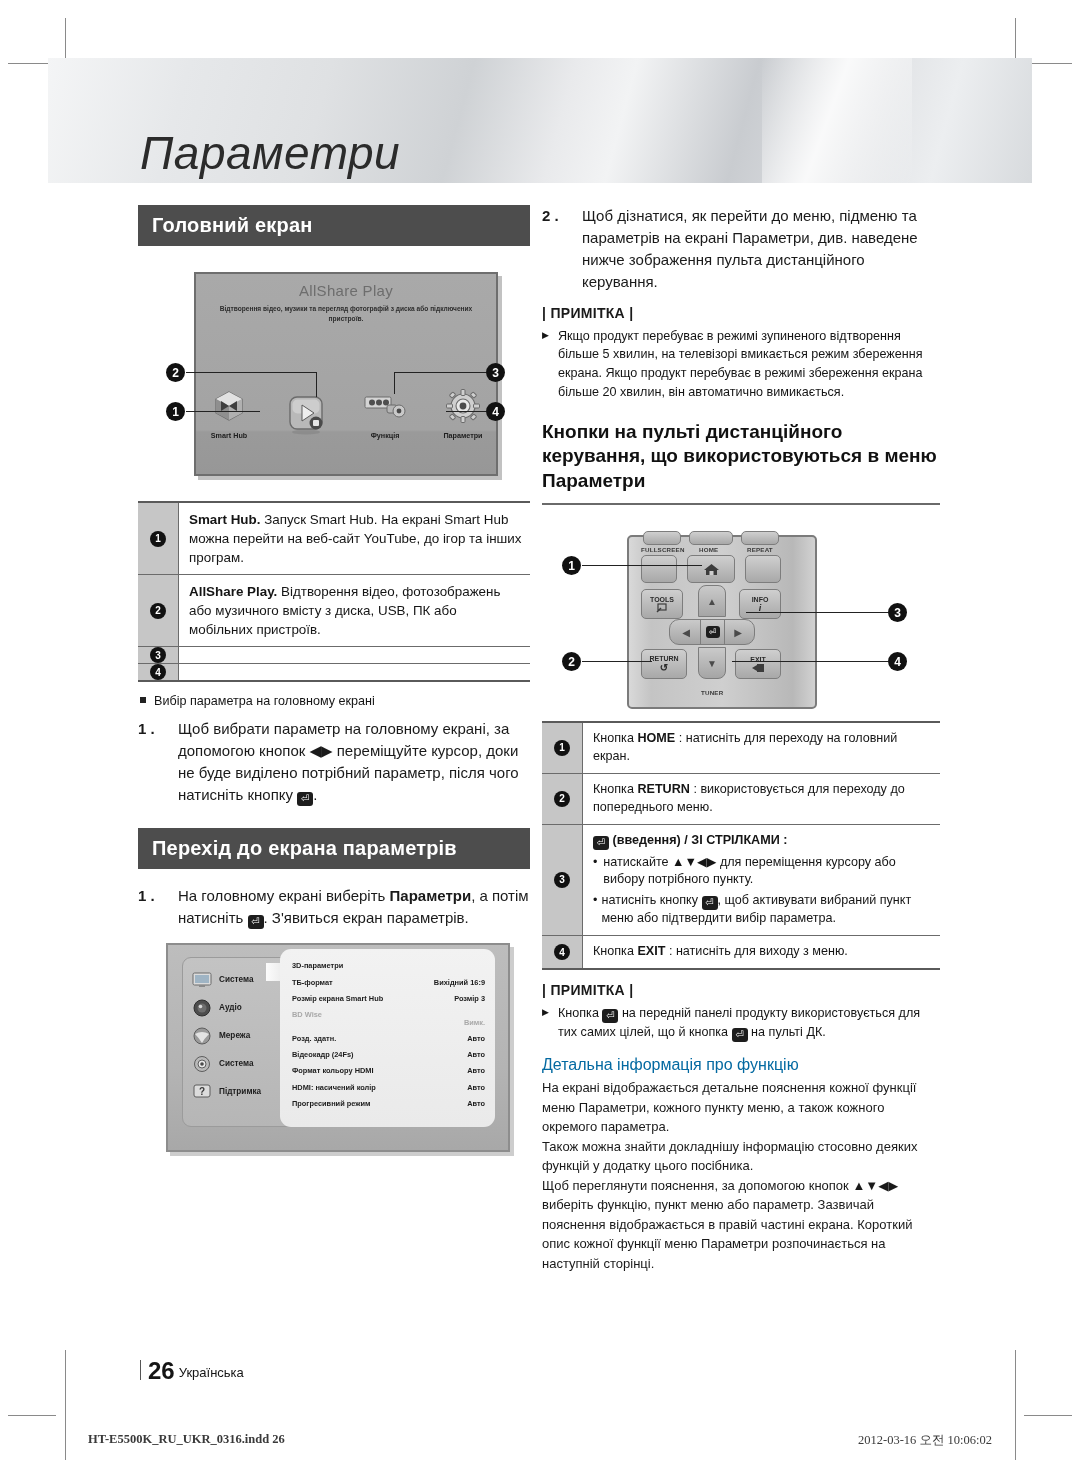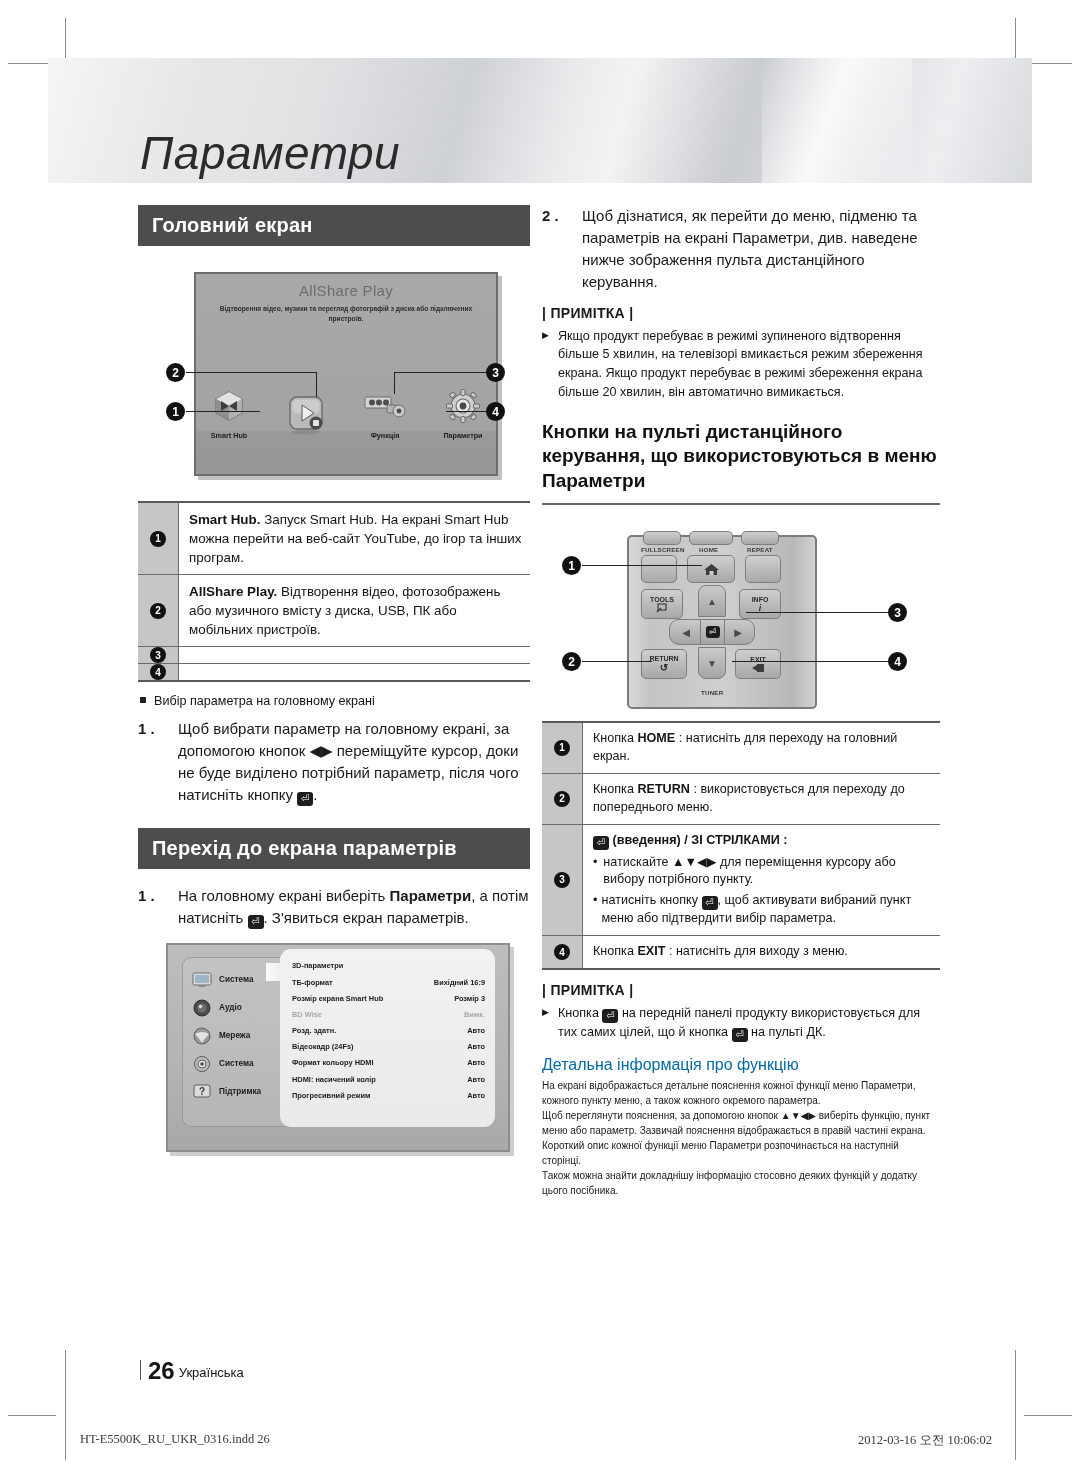--- a/index.html
+++ b/index.html
@@ -120,35 +120,35 @@
   .set-side-item{display:flex;align-items:center;height:28px;padding-left:8px;font-size:8.2px;font-weight:bold;color:#1c1c1c;}
   .side-ico{width:21px;height:18px;margin-right:7px;display:flex;align-items:center;justify-content:center;}
   .set-panel{
     position:absolute;left:112px;top:4px;width:215px;height:178px;
     background:linear-gradient(180deg,#f2f2f2 0%,#eaeaea 100%);
     border-radius:11px;padding:9px 10px 0 12px;box-sizing:border-box;
   }
   .set-row{display:flex;justify-content:space-between;font-size:7.4px;font-weight:bold;color:#1c1c1c;padding:3.6px 0;}
   .set-row.dim{color:#a8a8a8;}
   .set-row .val{color:#1c1c1c;}
-  .set-row.dim .val{color:#a8a8a8;}
+  .set-row.dim .val{color:#a8a8a8;margin-top:8px;}
   .set-highlight{
     position:absolute;left:98px;top:18px;width:60px;height:18px;
     background:linear-gradient(90deg,rgba(255,255,255,.95),rgba(255,255,255,0));
   }
 
   
   .note-title{font-size:14px;font-weight:bold;color:#1a1a1a;margin:12px 0 6px 0;letter-spacing:.3px;}
   .note-item{display:flex;font-size:12.6px;line-height:1.5;color:#151515;margin-bottom:3px;}
   .note-arrow{width:16px;min-width:16px;font-size:9px;padding-top:2px;}
 
   
   .h2{font-size:19px;font-weight:bold;line-height:1.28;color:#111;margin:18px 0 10px 0;}
   .h3{font-size:16px;font-weight:normal;color:#0369a1;margin:6px 0 4px 0;}
-  .body-p{font-size:10px;line-height:1.5;color:#1a1a1a;margin:0;}
+  .body-p{font-size:13px;line-height:1.5;color:#1a1a1a;margin:0;}
   .rule{border-top:2px solid #6a6a6a;margin:10px 0 12px 0;}
 
   
   .remote-wrap{position:relative;width:398px;height:200px;margin-top:4px;}
   .remote{
     position:absolute;left:85px;top:18px;width:186px;height:170px;
     background:linear-gradient(90deg,#d9d9d9 0%,#c4c4c4 12%,#cfcfcf 50%,#b8b8b8 88%,#d2d2d2 100%);
     border:2px solid #7b7b7b;border-radius:5px;
   }
   .rbtn{
@@ -161,21 +161,21 @@
   .arrowbtn{
     position:absolute;background:linear-gradient(180deg,#cacaca,#a5a5a5);
     border:1px solid #7d7d7d;display:flex;align-items:center;justify-content:center;
     font-size:10px;color:#4a4a4a;
   }
   .footer-pn{
     position:absolute;left:140px;top:1357px;font-size:13px;color:#151515;
   }
   .footer-pn .num{font-size:24px;font-weight:bold;vertical-align:-2px;margin-right:4px;}
   .footer-pn .bar{display:inline-block;width:1px;height:20px;background:#555;vertical-align:-3px;margin-right:7px;}
-  .print-left{position:absolute;left:80px;top:1432px;font-family:"Liberation Serif", serif;font-size:12.5px;color:#3a3a3a;}
+  .print-left{position:absolute;left:88px;top:1432px;font-family:"Liberation Serif", serif;font-size:12.5px;color:#3a3a3a;font-weight:bold;}
   .print-right{position:absolute;right:88px;top:1432px;font-family:"Liberation Serif", serif;font-size:12.5px;color:#3a3a3a;}
 </style>
 </head>
 <body>
 
 <div class="cropmark cm-v" style="left:65px;top:18px;"></div>
 <div class="cropmark cm-v" style="left:1015px;top:18px;"></div>
 <div class="cropmark cm-h" style="left:8px;top:63px;"></div>
 <div class="cropmark cm-h" style="left:1024px;top:63px;"></div>
 <div class="cropmark cm-v" style="left:65px;top:1350px;"></div>
@@ -543,22 +543,22 @@
   </div>
 
   <div class="note-title">| ПРИМІТКА |</div>
   <div class="note-item">
     <div class="note-arrow">▶</div>
     <div><span>Кнопка </span><span class="enterkey">⏎</span><span> на передній панелі продукту використовується для тих самих цілей, що й кнопка </span><span class="enterkey">⏎</span><span> на пульті ДК.</span></div>
   </div>
 
   <div class="h3" style="margin-top:14px;">Детальна інформація про функцію</div>
   <p class="body-p">На екрані відображається детальне пояснення кожної функції меню Параметри, кожного пункту меню, а також кожного окремого параметра.</p>
+  <p class="body-p">Також можна знайти докладнішу інформацію стосовно деяких функцій у додатку цього посібника.</p>
   <p class="body-p"><span>Щоб переглянути пояснення, за допомогою кнопок </span><span>▲▼◀▶</span><span> виберіть функцію, пункт меню або параметр. Зазвичай пояснення відображається в правій частині екрана. Короткий опис кожної функції меню Параметри розпочинається на наступній сторінці.</span></p>
-  <p class="body-p">Також можна знайти докладнішу інформацію стосовно деяких функцій у додатку цього посібника.</p>
 
 </div>
 
 <div class="footer-pn">
   <span class="bar"></span><span class="num">26</span><span>Українська</span>
 </div>
 <div class="print-left">HT-E5500K_RU_UKR_0316.indd   26</div>
 <div class="print-right">2012-03-16   오전 10:06:02</div>
 
 </body></html>

